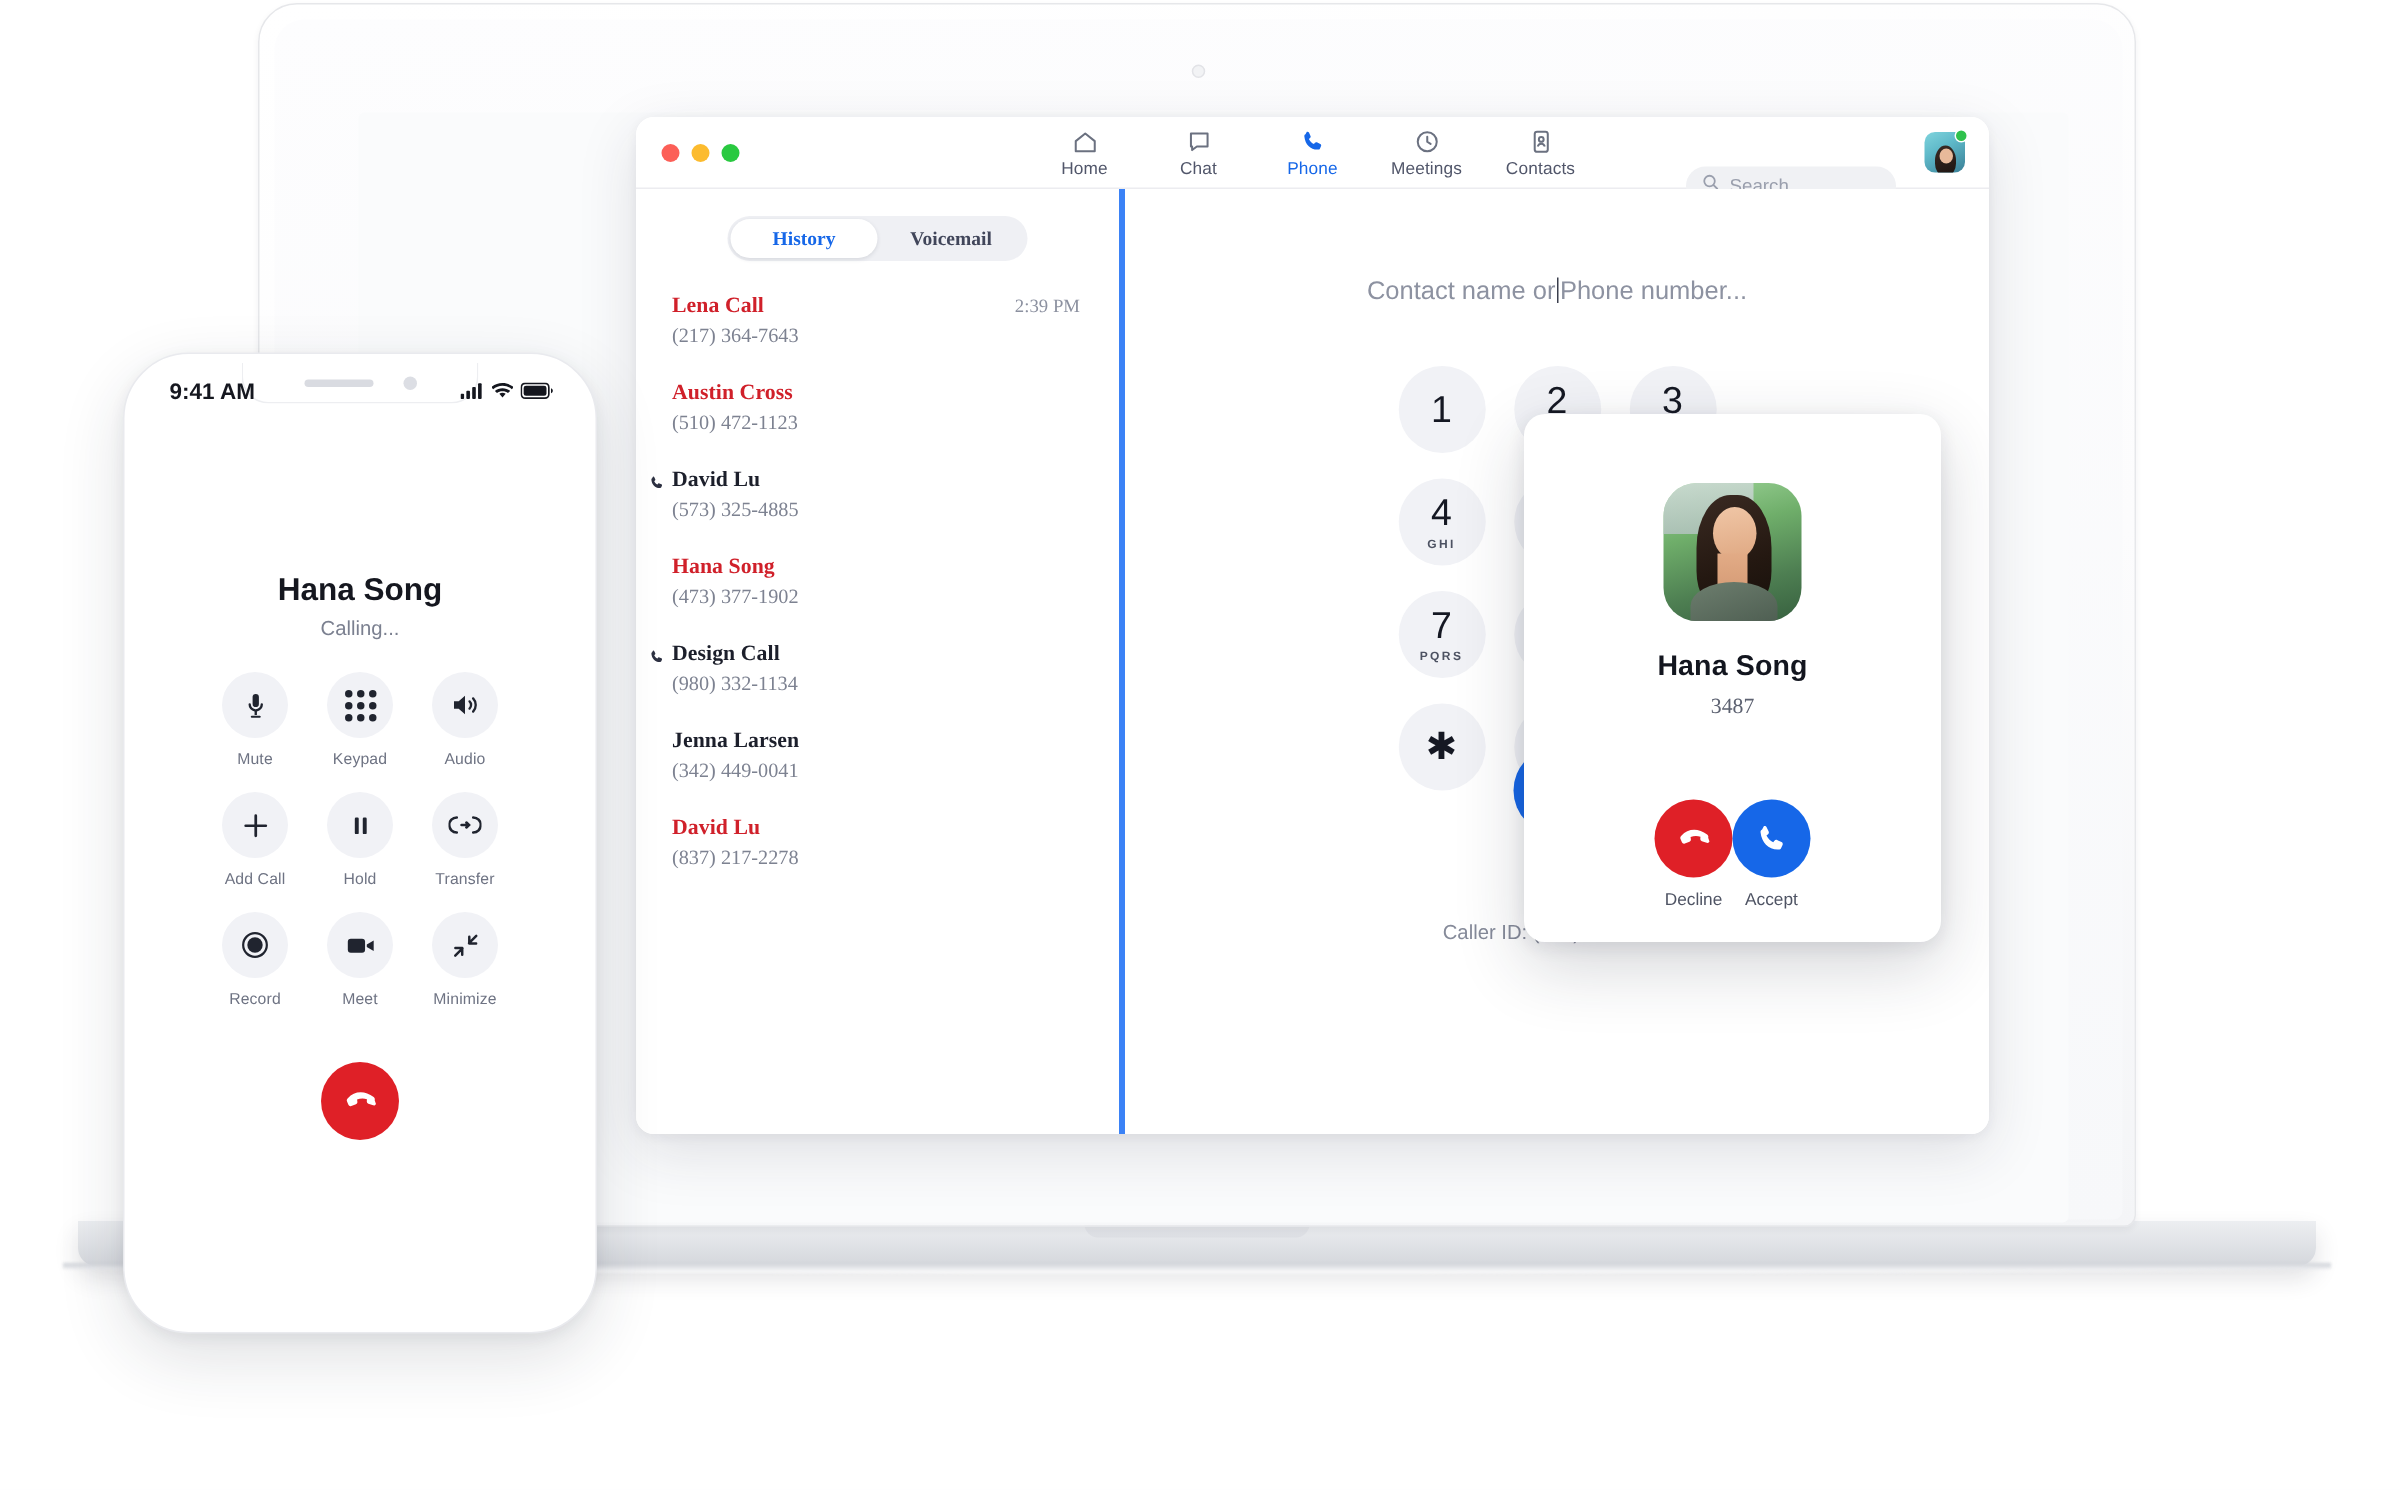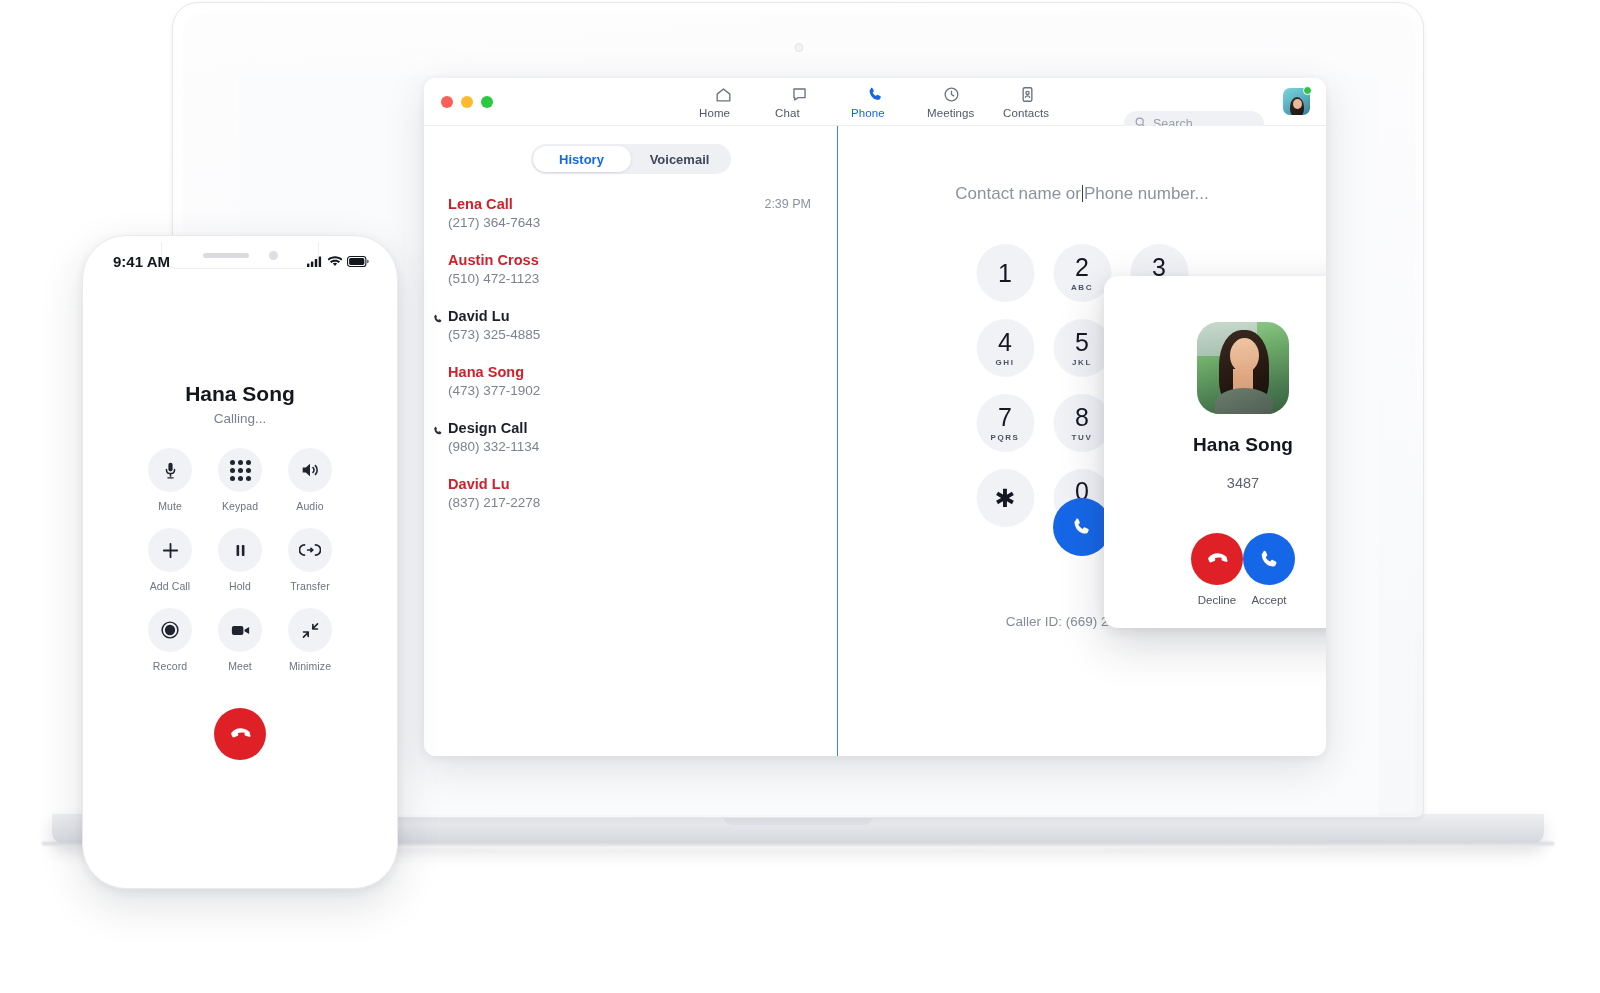--- a/index.html
+++ b/index.html
@@ -67,21 +67,21 @@
   }
   .traffic { position: absolute; left: 17px; display: flex; gap: 8px; }
   .dot { width: 12px; height: 12px; border-radius: 50%; }
   .dot.r { background: #fc5f57; } .dot.y { background: #fcbb2e; } .dot.g { background: #29c940; }
 
   .navbar {
     position: absolute; left: 50%; transform: translateX(-50%);
     display: flex; gap: 28px; align-items: flex-start;
   }
   .nav-item {
-    display: flex; flex-direction: column; gap: 3px;
+    display: flex; flex-direction: column; align-items: center; gap: 3px;
     cursor: pointer; min-width: 48px;
   }
   .nav-ico { height: 19px; display: flex; align-items: center; justify-content: center; color: #6b7180; }
   .nav-lbl { font-size: 11.5px; color: #51566a; letter-spacing: .1px; }
   .nav-item.active .nav-ico { color: #1667e8; }
   .nav-item.active .nav-lbl { color: #1667e8; }
 
   .search-box {
     position: absolute; right: 62px; width: 140px; height: 26px;
     background: #f0f1f4; border-radius: 13px;
@@ -102,21 +102,21 @@
   .avatar::before {
     content:''; position:absolute; left:10px; top:11px; width:9px; height:10px;
     border-radius:50%; background:#e8b99a; z-index:2;
   }
   .status-dot {
     position: absolute; right: -2px; top: -2px; width: 9px; height: 9px;
     border-radius: 50%; background: #2fc14c; border: 1.5px solid #fff;
   }
 
   .body-split { display: flex; height: 630px; }
-  .left-pane { width: 414px; border-right: 1px solid #3b82f6; background: #fff; position: relative; }
+  .left-pane { width: 326px; border-right: 4px solid #3b82f6; background: #fff; position: relative; font-family: Liberation Serif, serif; }
   .right-pane { flex: 1; position: relative; background: #fff; }
 
   .tabs {
     margin: 18px auto 0; width: 200px; height: 30px;
     background: #eff0f4; border-radius: 15px; padding: 2px;
     display: flex;
   }
   .tab {
     flex: 1; display: flex; align-items: center; justify-content: center;
     font-size: 13px; color: #41465a; font-weight: 600; border-radius: 13px; cursor: pointer;
@@ -194,21 +194,21 @@
   }
   .pop-av .neck {
     position:absolute; left:36px; top:47px; width:20px; height:28px;
     background: linear-gradient(180deg,#e2ab86,#d49a74);
   }
   .pop-av .shdr {
     position:absolute; left:18px; top:66px; width:58px; height:32px;
     border-radius: 50% 50% 0 0; background: linear-gradient(160deg,#6d7e6e,#4b5b4f);
   }
   .pop-name { font-size: 19px; font-weight: 700; color: #13161f; margin-top: 20px; letter-spacing: .1px; }
-  .pop-ext { font-size: 14.5px; color: #5d6271; margin-top: 19px; }
+  .pop-ext { font-size: 14.5px; color: #5d6271; margin-top: 7px; font-family: Liberation Serif, serif; }
   .pop-actions {
     position: absolute; bottom: 22px; left: 0; right: 0;
     display: flex; justify-content: center; 
   }
   .pop-btn { display: flex; flex-direction: column; align-items: center; cursor: pointer; }
   .pop-circ {
     width: 52px; height: 52px; border-radius: 50%;
     display: flex; align-items: center; justify-content: center;
   }
   .pop-circ.dec { background: #df2027; }
@@ -376,20 +376,24 @@
             <div class="call-row">
               <div class="call-name missed">Hana Song</div>
               <div class="call-num">(473) 377-1902</div>
             </div>
             <div class="call-row">
               <span class="call-ico"><svg viewBox="0 0 24 24" fill="currentColor" width="12" height="12">
                   <path d="M6.6 3.6c.7-.3 1.5 0 1.8.7l1.3 2.8c.3.6.1 1.3-.4 1.7l-1 .8c.9 1.9 2.4 3.4 4.3 4.3l.8-1c.4-.5 1.1-.7 1.7-.4l2.8 1.3c.7.3 1 1.1.7 1.8l-.9 2c-.3.7-1 1.1-1.8 1C9.7 18.8 5.2 14.3 4.5 7.5c-.1-.8.3-1.5 1-1.8z"></path>
                 </svg></span>
               <div class="call-name norm">Design Call</div>
               <div class="call-num">(980) 332-1134</div>
+            </div>
+            <div class="call-row">
+              <div class="call-name norm">Jenna Larsen</div>
+              <div class="call-num">(342) 449-0041</div>
             </div>
             <div class="call-row">
               <div class="call-name missed">David Lu</div>
               <div class="call-num">(837) 217-2278</div>
             </div>
           </div>
       </div>
 
       <div class="right-pane">
         <div class="dial-input">

